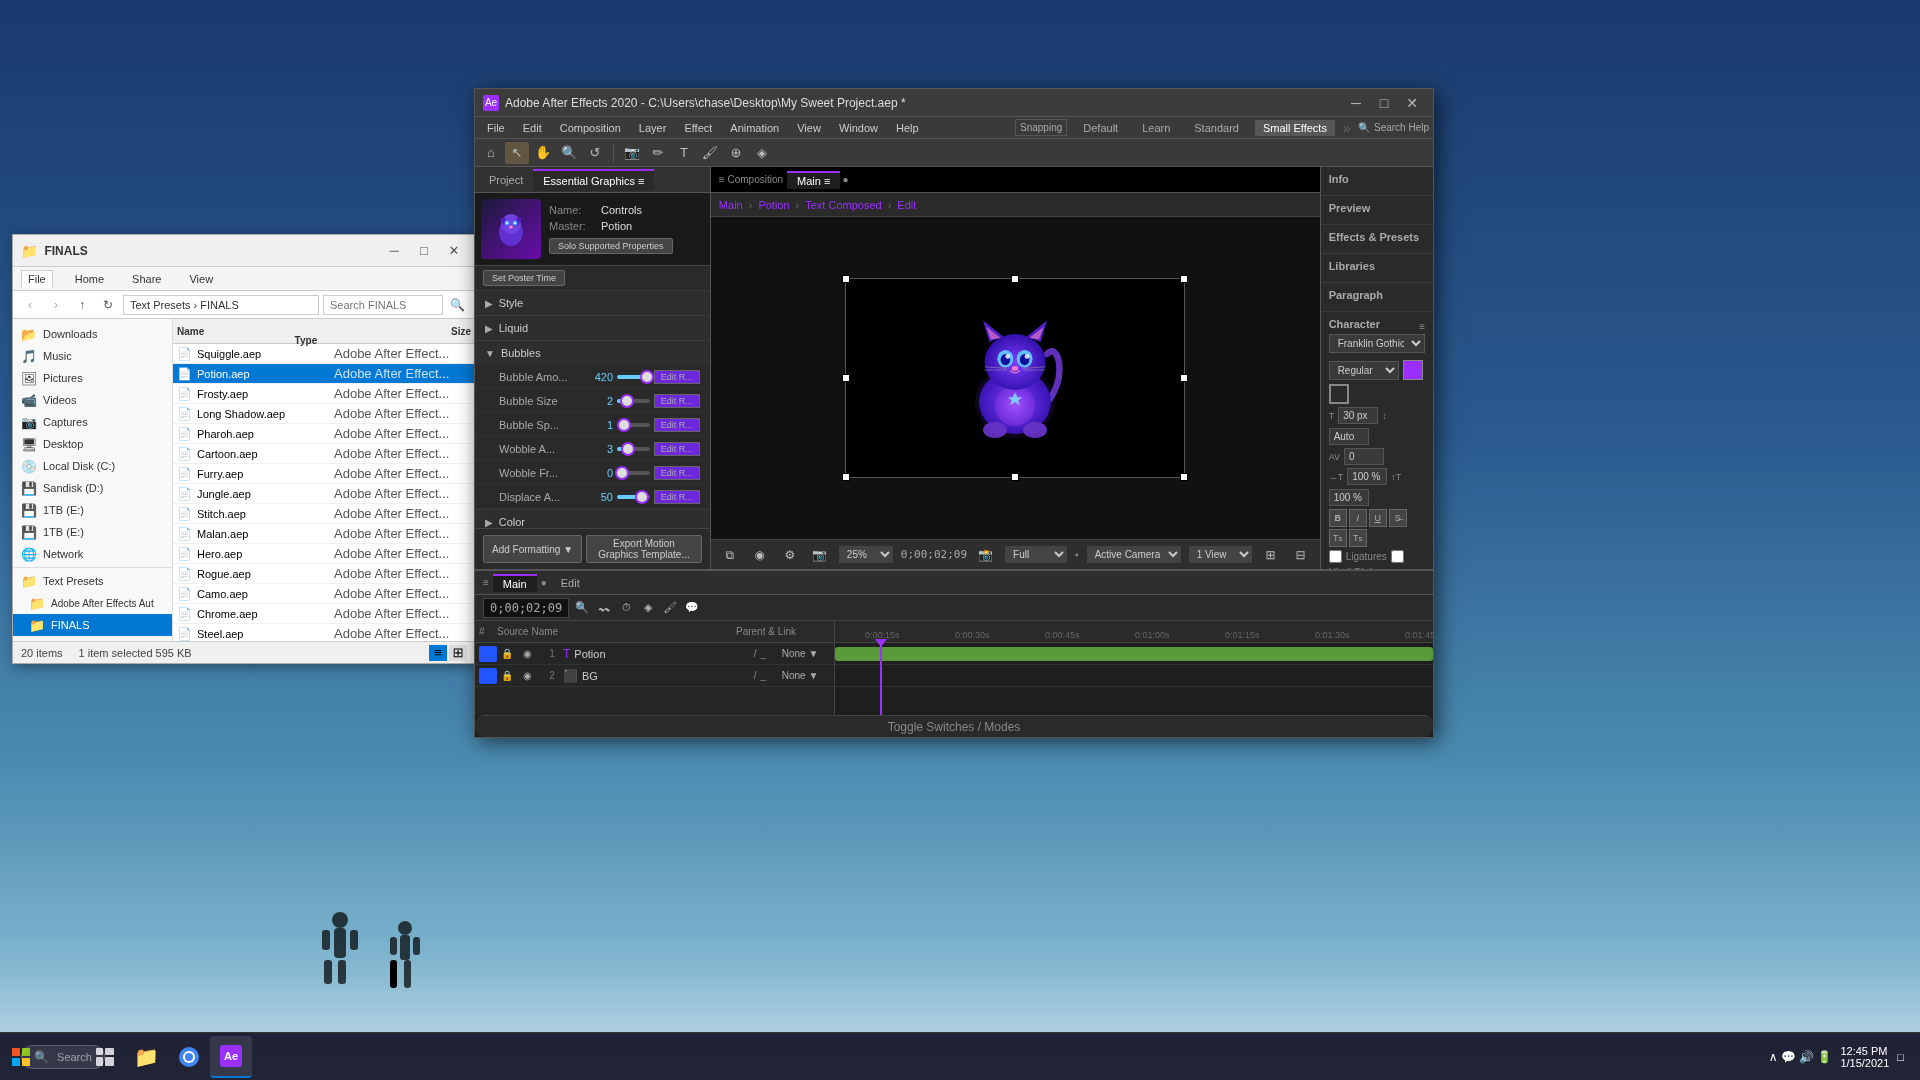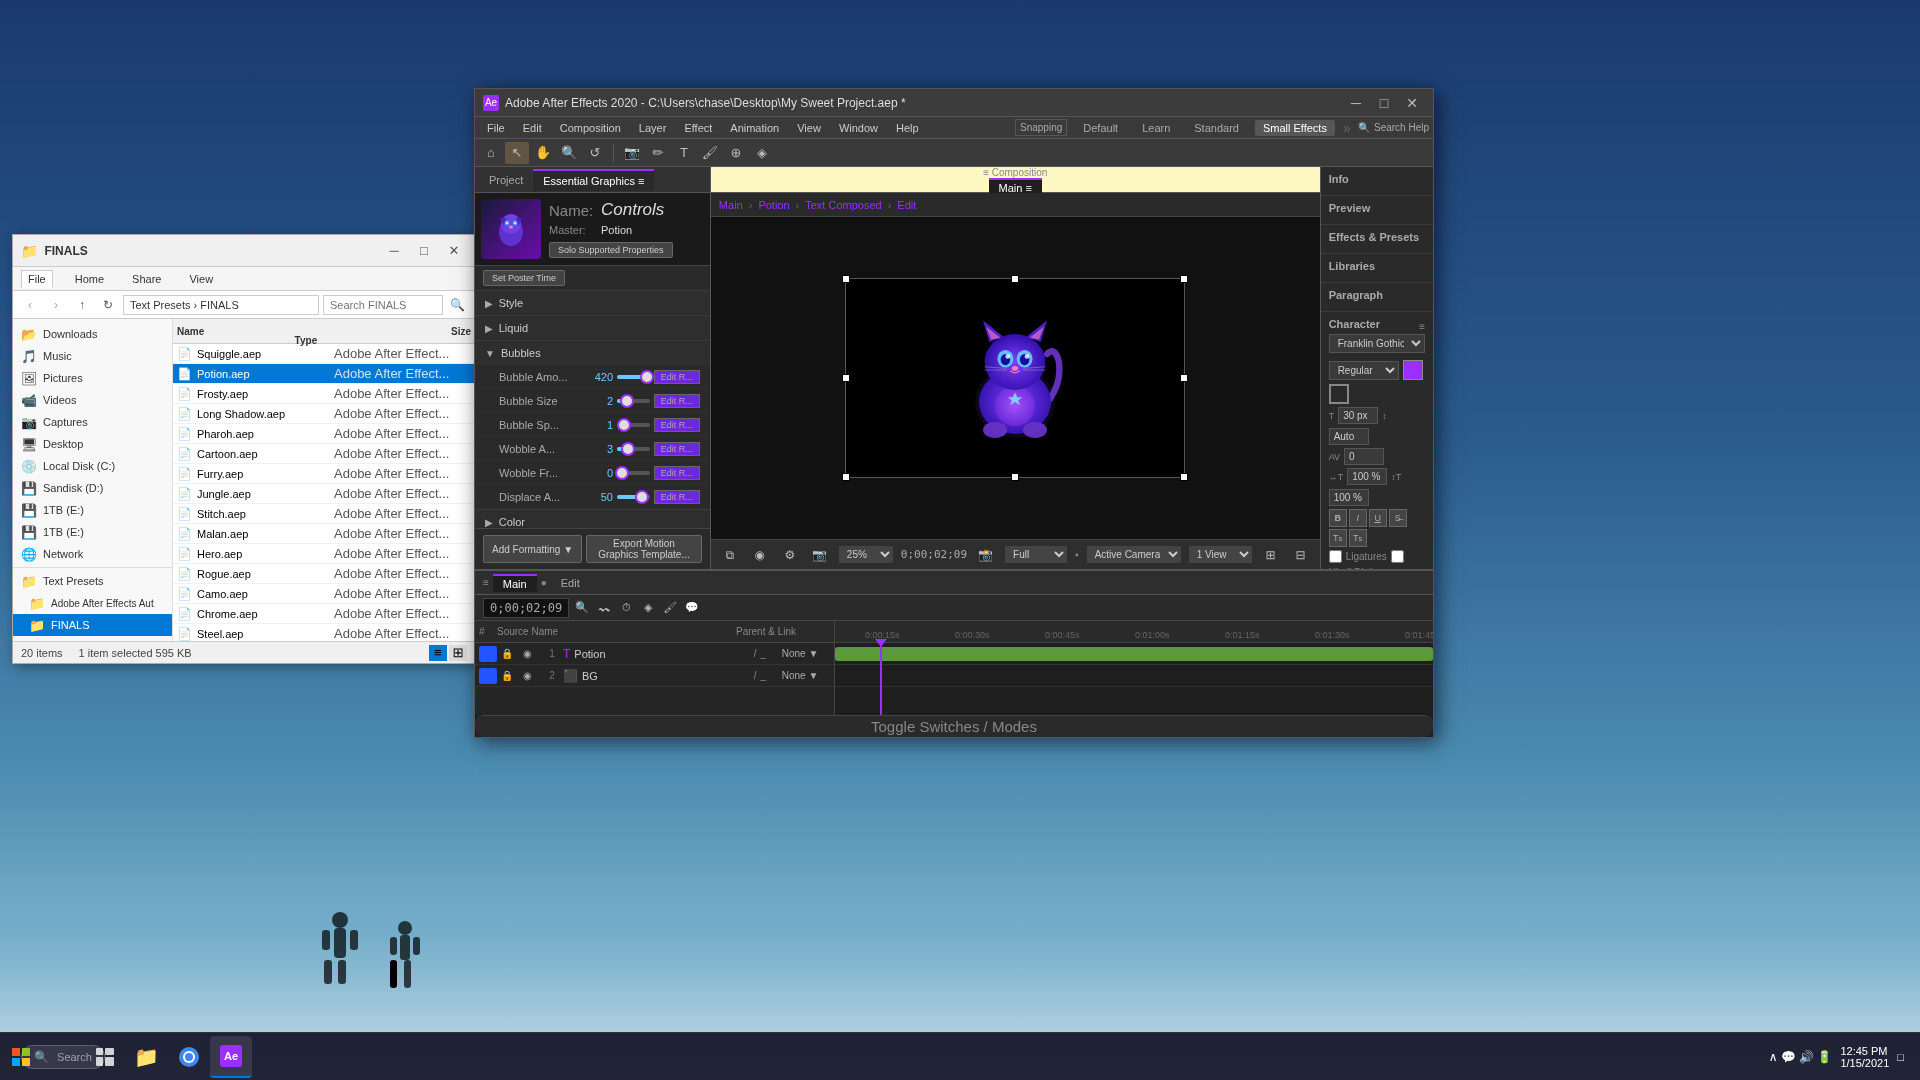--- a/index.html
+++ b/index.html
@@ -497,26 +497,25 @@
 
     
     .aae-center-panel {
       flex: 1;
       display: flex;
       flex-direction: column;
       background: #1e1e1e;
     }
     .comp-panel-tabs {
       height: 26px;
-      background: #fef9c3;
+      background: #000000;
       border-bottom: 1px solid #555;
       display: flex;
       align-items: center;
       padding: 0 4px;
-      flex-direction: column;
     }
     .comp-tab {
       padding: 2px 10px;
       font-size: 11px;
       color: #aaa;
       cursor: pointer;
     }
     .comp-tab.active { color: white; background: #1e1e1e; border-top: 2px solid #9a2fff; }
 
     .comp-breadcrumb {
@@ -849,21 +848,21 @@
       clip-path: polygon(0 0, 100% 0, 50% 100%);
     }
 
     .tl-statusbar {
       height: 22px;
       background: #2a2a2a;
       border-top: 1px solid #444;
       display: flex;
       align-items: center;
       padding: 0 8px;
-      font-size: 15px;
+      font-size: 12px;
       color: #888;
       justify-content: center;
       border-radius: 9px;
     }
 
     
     @keyframes glow {
       0%, 100% { filter: drop-shadow(0 0 8px #9a2fff); }
       50% { filter: drop-shadow(0 0 16px #5599ff); }
     }
@@ -1163,22 +1162,22 @@
             <polygon points="36,14 32,22 30,14" fill="#5020c0"></polygon>
             <circle cx="21" cy="19" r="2.5" fill="#40a0ff"></circle>
             <circle cx="29" cy="19" r="2.5" fill="#40a0ff"></circle>
             <circle cx="21" cy="19" r="1" fill="#fff"></circle>
             <circle cx="29" cy="19" r="1" fill="#fff"></circle>
             <ellipse cx="25" cy="23" rx="2" ry="1.5" fill="#ff80c0"></ellipse>
           </svg>
         </div>
         <div style="flex:1;">
           <div style="display:flex;align-items:center;gap:6px;margin-bottom:4px;">
-            <span style="font-size:15px;color:#888;width:46px;">Name:</span>
-            <span style="font-size:17px;color:#ddd;font-style:italic;">Controls</span>
+            <span style="font-size:11px;color:#888;width:46px;">Name:</span>
+            <span style="font-size:11px;color:#ddd;">Controls</span>
           </div>
           <div style="display:flex;align-items:center;gap:6px;margin-bottom:6px;">
             <span style="font-size:11px;color:#888;width:46px;">Master:</span>
             <span style="font-size:11px;color:#ddd;">Potion</span>
           </div>
           <div style="display:flex;gap:4px;">
             <button class="eg-btn" style="font-size:9px;">Solo Supported Properties</button>
           </div>
         </div>
       </div>

